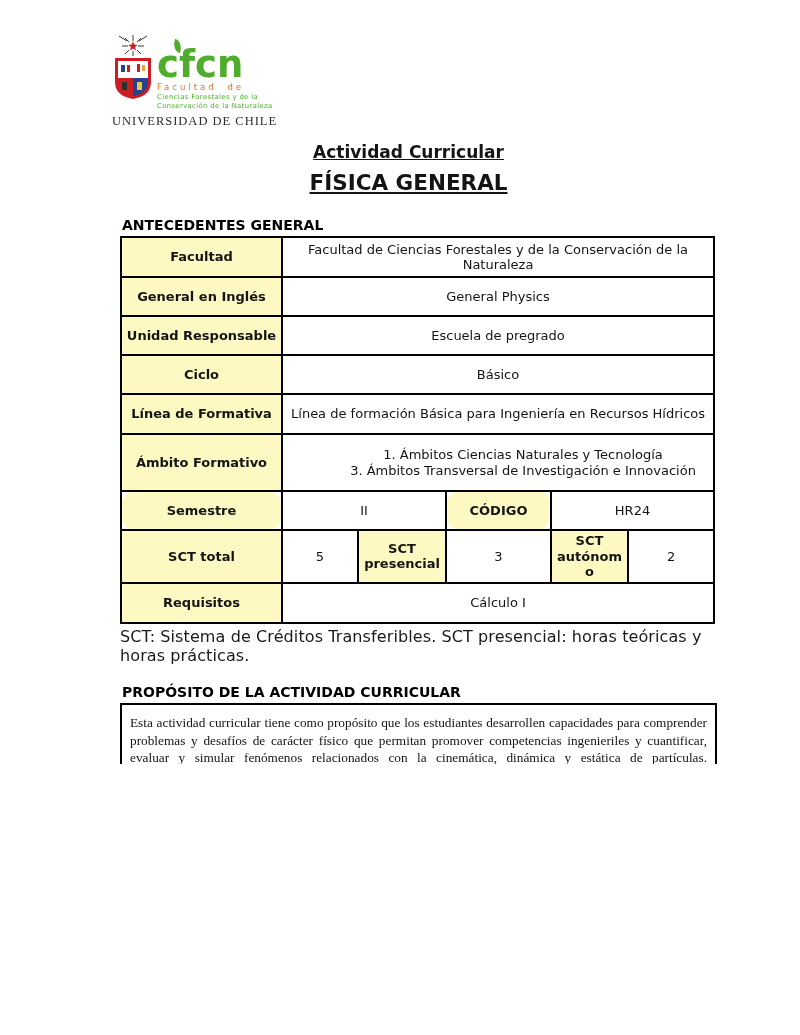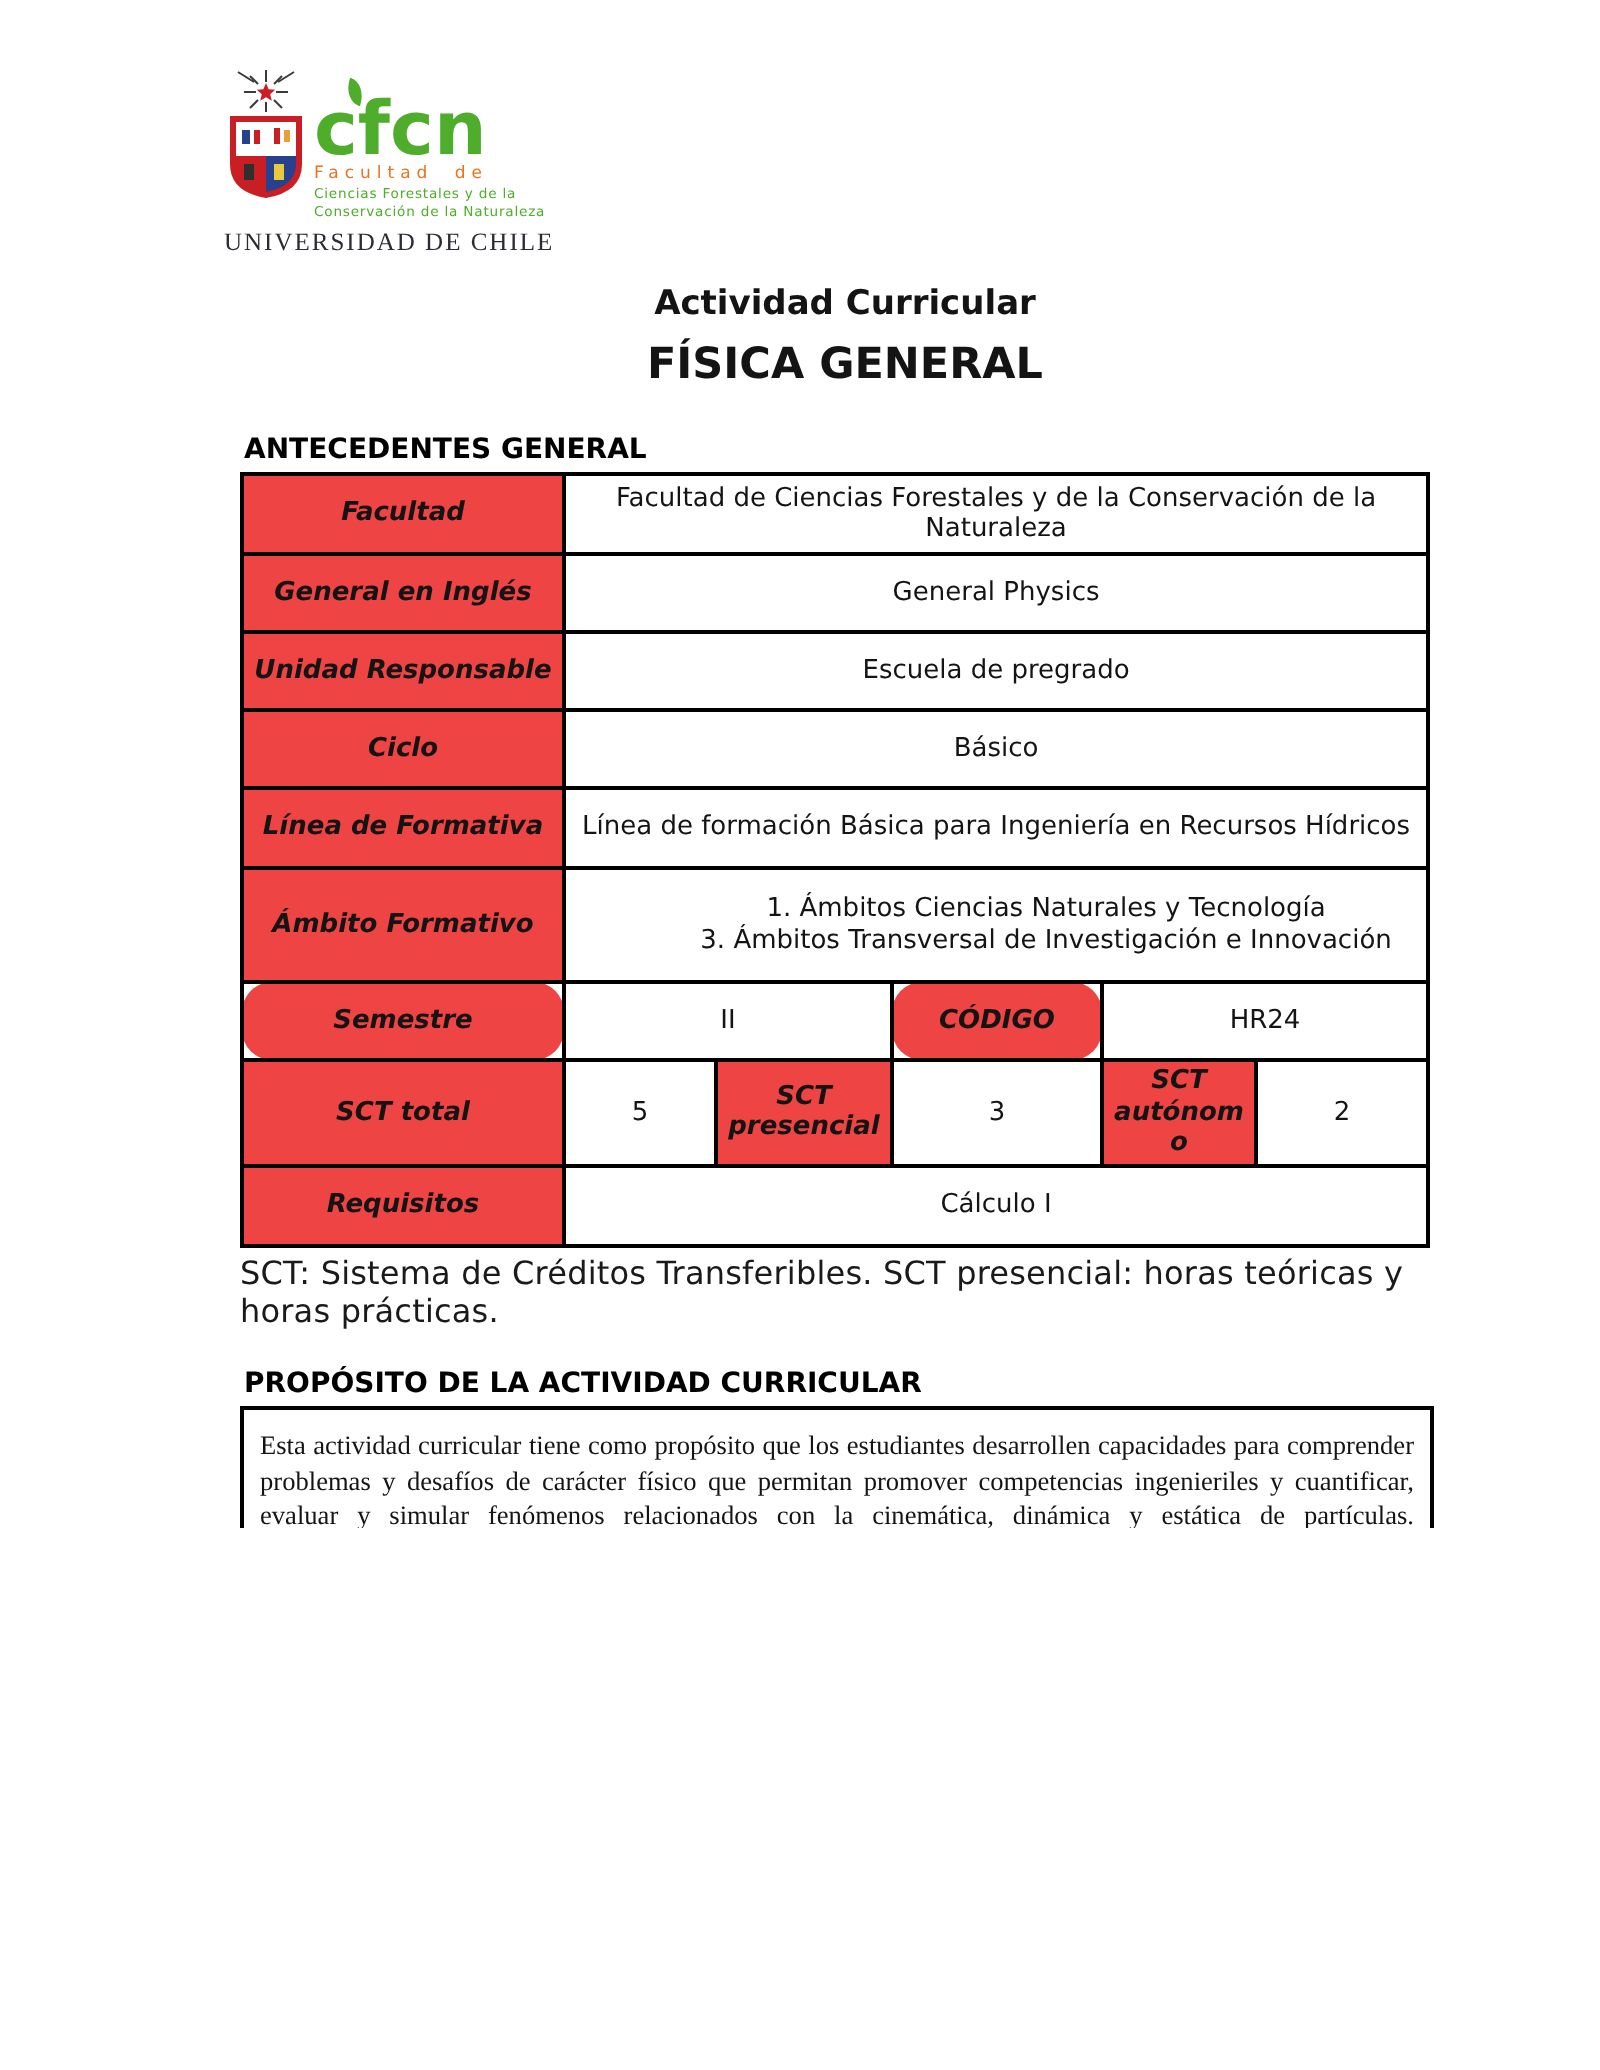--- a/index.html
+++ b/index.html
@@ -31,40 +31,40 @@
     font-size:6.8px; font-weight:normal; color:#4ead2b;
     letter-spacing:0.4px; white-space:nowrap; margin-top:1px;
   }
   .university {
     font-family:"Liberation Serif","DejaVu Serif",serif;
     font-size:12.5px; color:#2b2b33; letter-spacing:1px;
     margin-top:2px; white-space:nowrap;
   }
 
   
-  .titles { position:absolute; left:126px; top:142px; width:593px; text-align:center; }
+  .titles { position:absolute; left:112px; top:142px; width:593px; text-align:center;text-decoration:underline; }
   .subtitle { font-size:17px; font-weight:bold; }
   .doc-title { font-size:21.5px; font-weight:bold; margin-top:8px; }
 
   
   .section { position:absolute; left:120px; width:597px; }
   .antecedentes { top:217px; }
   .proposito { top:684px; }
   h2.sec-heading { font-size:14px; font-weight:bold; margin:0 0 2px 2px; line-height:17px; color:#000; }
 
   
   table.info {
     border-collapse:collapse; table-layout:fixed; width:595px;
     font-size:13px; color:#141414;
   }
   table.info td {
     border:2px solid #000; text-align:center; vertical-align:middle;
     padding:2px 4px; overflow-wrap:break-word; line-height:15.5px;
   }
-  td.hdr { background:#ef4444; font-weight:bold;font-style:italic; }
+  td.hdr { background:#fef9c3; font-weight:bold; }
   tr.r-facultad td   { height:34px; }
   tr.r-nombre td     { height:33px; }
   tr.r-unidad td     { height:33px; }
   tr.r-ciclo td      { height:33px; }
   tr.r-linea td      { height:34px; }
   tr.r-ambito td     { height:51px; }
   tr.r-semestre td   { height:33px;border-radius:15px; }
   tr.r-sct td        { height:43px; padding:2px 2px; }
   tr.r-requisitos td { height:34px; }
   td.list-cell { text-align:left; vertical-align:middle; }

